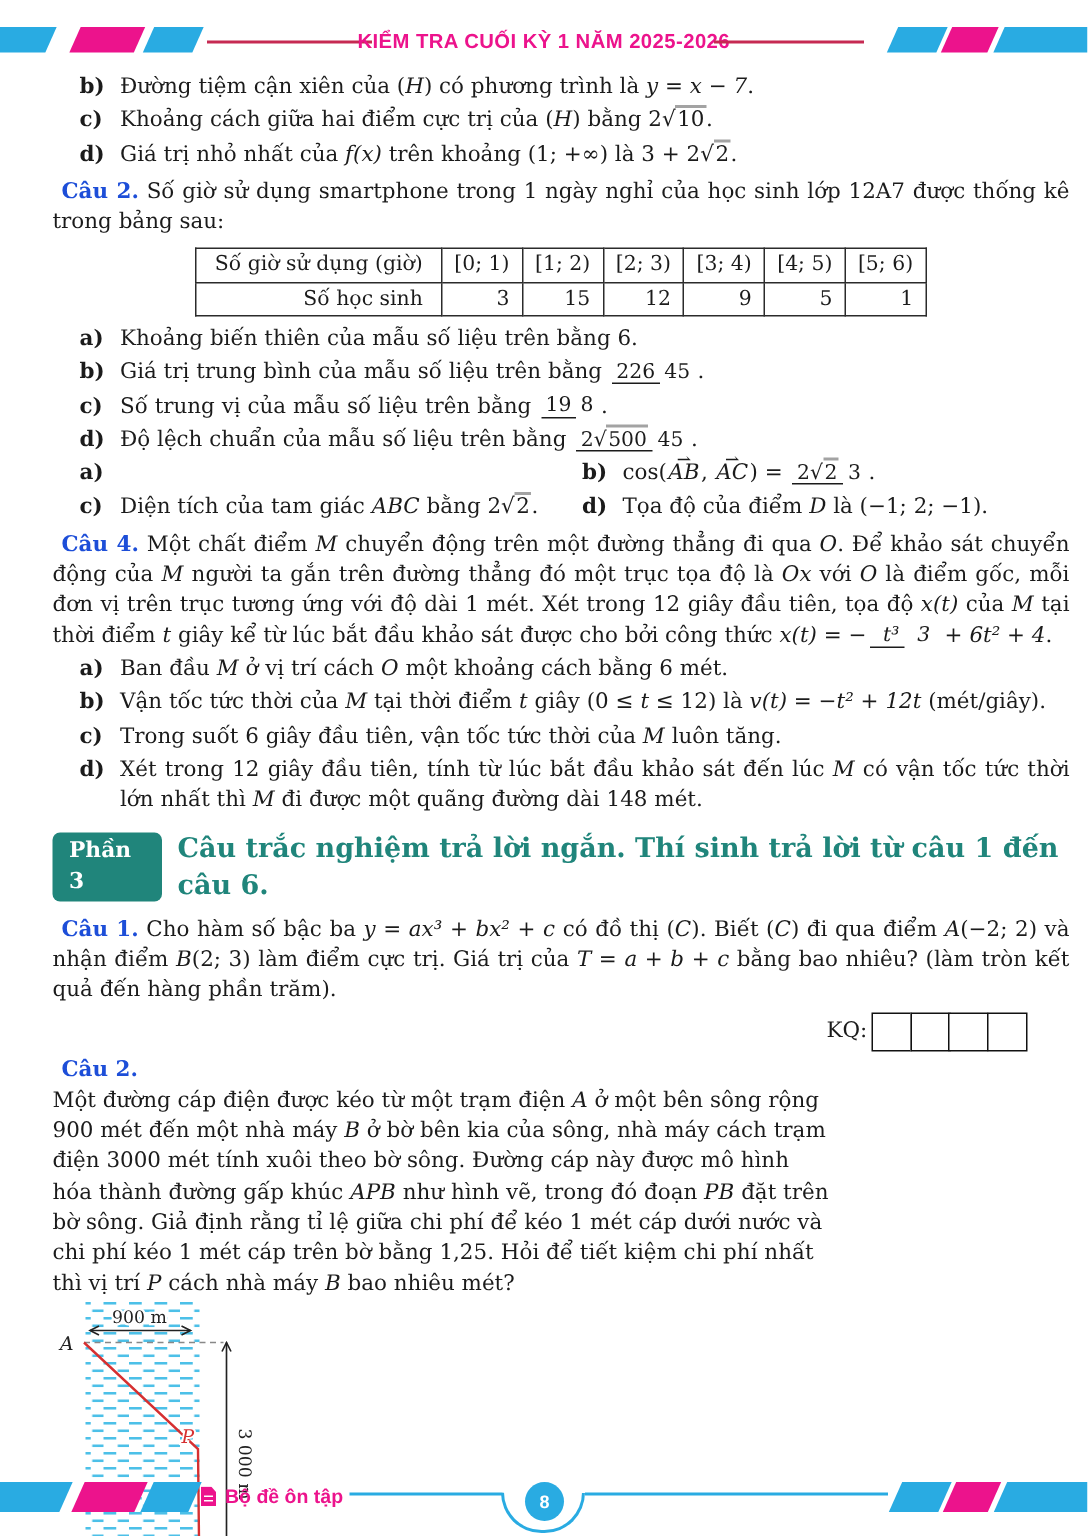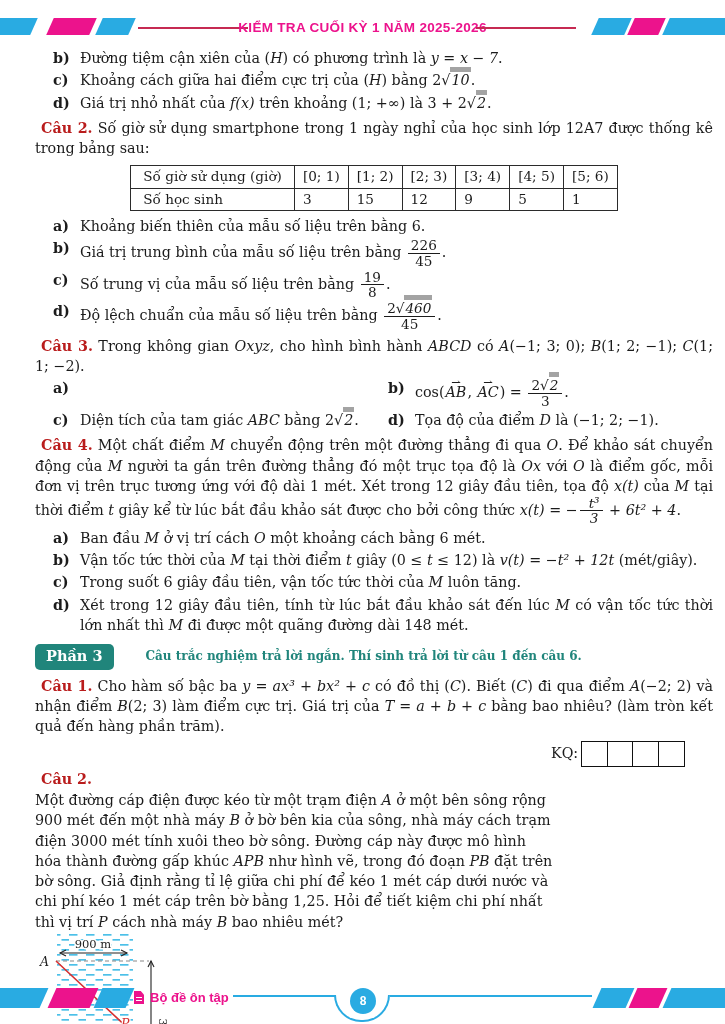--- a/index.html
+++ b/index.html
@@ -24,58 +24,58 @@
             background:#fff;box-shadow:0 3px 0 #fff;}
   .badge-arc{position:absolute;left:334px;top:7px;width:56px;height:27px;background:#fff;
              border:2px solid #29abe2;border-top:none;border-radius:0 0 30px 30px;box-sizing:border-box;}
   .badge-circle{position:absolute;left:14px;top:-7px;width:26px;height:26px;border-radius:50%;
              background:#29abe2;color:#fff;font-family:"Liberation Sans",sans-serif;
              font-size:12px;font-weight:bold;display:flex;align-items:center;justify-content:center;}
 
   
   .content{position:absolute;left:35px;top:46px;width:678px;font-size:14.3px;line-height:1.42;}
   p{margin:0;text-align:justify;}
-  .qnum{color:#b91c1c;font-weight:bold;}
+  .qnum{color:#1d4ed8;font-weight:bold;}
   .qhead{margin-top:5px;text-indent:6px;}
   .item{display:flex;margin-top:2px;}
   .item .ilabel{font-weight:bold;width:21px;flex:0 0 21px;margin-left:18px;margin-right:6px;text-align:left;}
   .item .itext{flex:1;text-align:justify;}
   .grid2{display:grid;grid-template-columns:335px 1fr;}
   .grid2 .item{margin-top:2px;}
 
   
   table.freq{border-collapse:collapse;margin:7px auto 5px auto;font-size:13.6px;}
-  table.freq td{border:1px solid #2b2b2b;text-align:left;padding:1px 8px;height:19px;}
+  table.freq td{border:1px solid #2b2b2b;text-align:right;padding:1px 8px;height:19px;}
   table.freq td.first{padding:1px 12px;}
 
   
   .part3bar{display:flex;align-items:center;margin:9px 0 6px 0;}
   .part3badge{background:#20857b;color:#fff;font-weight:bold;font-size:14.5px;
               padding:2px 11px 3px 11px;border-radius:5px;}
-  .part3title{color:#20857b;font-weight:bold;font-size:12px;margin-left:32px;}
+  .part3title{color:#20857b;font-weight:bold;font-size:18px;margin-left:10px;}
 
   
   .kqrow{display:flex;justify-content:flex-end;align-items:center;margin:4px 28px 2px 0;}
   .kqlabel{margin-right:4px;}
   .kqboxes{display:flex;}
   .kqbox{width:25px;height:24px;border:1.3px solid #111;margin-left:-1.3px;background:#fff;}
 
   
   .twocol{display:flex;margin-top:1px;flex-direction:column;}
   .twocol .txt{width:520px;}
   .twocol .fig{flex:1;display:flex;}
 
   
   .mi{font-style:italic;}
-  .frac{display:inline-flex;flex-direction:column;text-align:center;vertical-align:middle;
+  .frac{display:inline-flex;flex-direction:row;text-align:center;vertical-align:middle;
         line-height:1.05;margin:0 2px;font-size:.95em;}
   .fnum{display:block;padding:0 3px;border-bottom:1px solid #1b1b1b;}
   .fden{display:block;padding:0 3px;}
   .sqrt{white-space:nowrap;}
-  .sbar{border-top:5px solid #a3a3a3;padding:0 1px;font-style:italic;}
+  .sbar{border-top:2px solid #a3a3a3;padding:0 1px;}
   .vec{position:relative;display:inline-block;font-style:italic;margin:0 1px;}
   .vec::before{content:"\21C0";position:absolute;left:0;right:0;top:-0.68em;
                font-size:.8em;font-style:normal;text-align:center;}
 </style>
 </head>
 <body>
 
 <div class="page">
 
   <div class="band-row" style="top:18px;height:17px;">
@@ -144,26 +144,25 @@
     <div class="item">
       <span class="ilabel">c)</span>
       <span class="itext">Số trung vị của mẫu số liệu trên bằng <span class="frac">
             <span class="fnum">19</span>
             <span class="fden">8</span>
           </span>.</span>
     </div>
     <div class="item">
       <span class="ilabel">d)</span>
       <span class="itext">Độ lệch chuẩn của mẫu số liệu trên bằng <span class="frac">
-            <span class="fnum">2<span class="sqrt">√<span class="sbar">460</span></span></span>
+            <span class="fnum">2<span class="sqrt">√<span class="sbar">500</span></span></span>
             <span class="fden">45</span>
           </span>.</span>
     </div>
 
-    <p class="qhead"><span class="qnum">Câu 3.</span> <span>Trong không gian <span class="mi">Oxyz</span>, cho hình bình hành <span class="mi">ABCD</span> có <span class="mi">A</span>(−1; 3; 0); <span class="mi">B</span>(1; 2; −1); <span class="mi">C</span>(1; 1; −2).</span></p>
     <div class="grid2">
       <div class="item">
         <span class="ilabel">a)</span>
       </div>
       <div class="item">
         <span class="ilabel">b)</span>
         <span class="itext">cos(<span class="vec">AB</span>, <span class="vec">AC</span>) = <span class="frac">
               <span class="fnum">2<span class="sqrt">√<span class="sbar">2</span></span></span>
               <span class="fden">3</span>
             </span>.</span>

